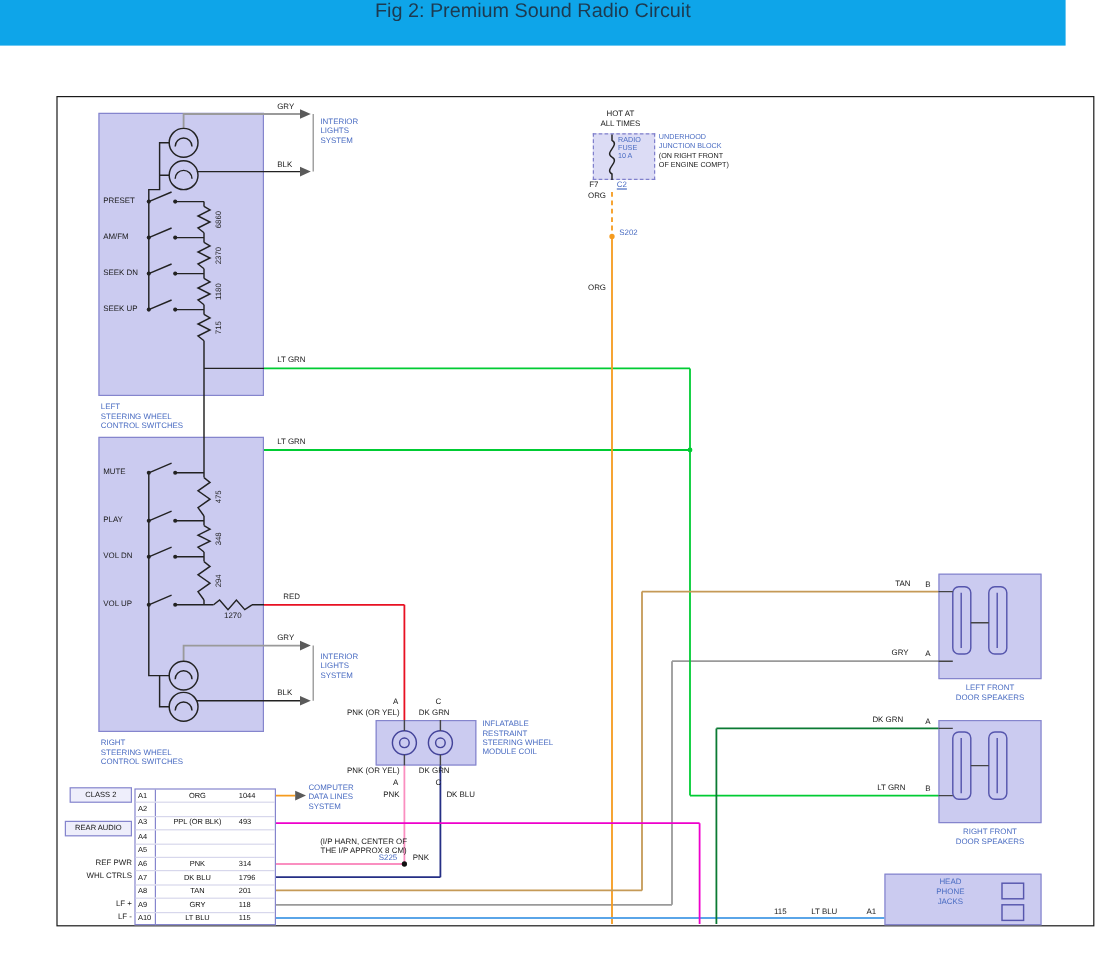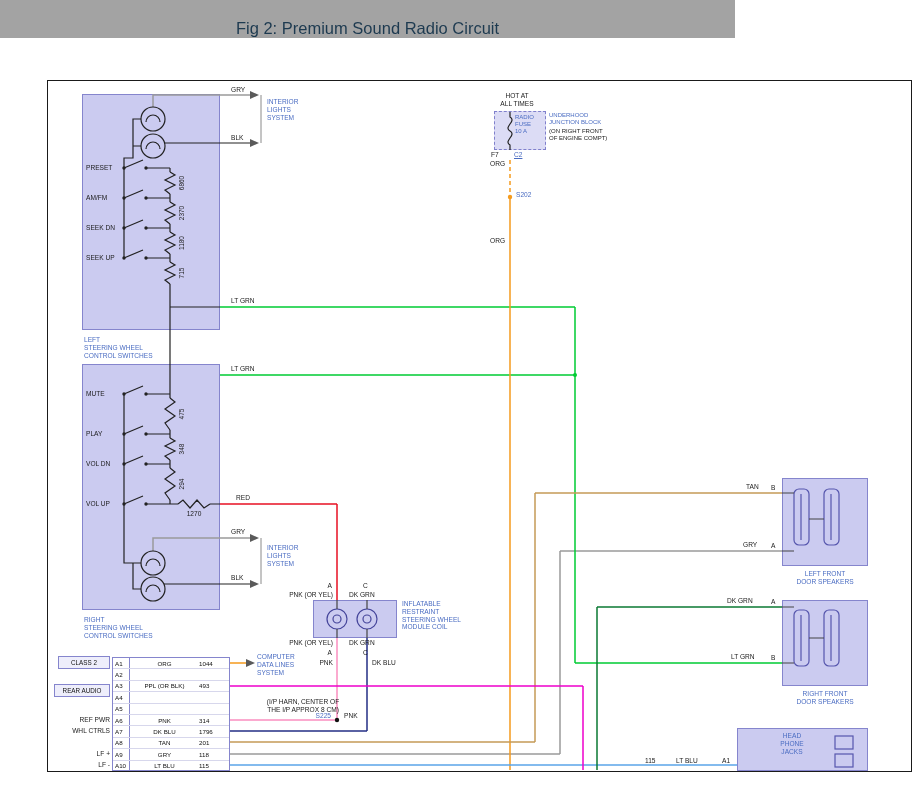--- a/index.html
+++ b/index.html
@@ -1,17 +1,17 @@
 <!DOCTYPE html>
 <html><head>
 <meta charset="utf-8">
 <style>
   html,body{margin:0;padding:0}
   body{width:914px;height:796px;position:relative;font-family:"Liberation Sans",sans-serif;background:#fff;overflow:hidden}
-  .titlebar{position:absolute;left:0;top:0;width:735px;height:38px;background:#a3a3a3;display:flex;align-items:flex-end;justify-content:center;z-index:1}
+  .titlebar{position:absolute;left:0;top:0;width:888px;height:38px;background:#0ea5e9;display:flex;align-items:flex-start;justify-content:center;z-index:1}
   .titlebar span{font-size:16.5px;color:#1d3a50}
   .frame{position:absolute;left:47px;top:80px;width:863px;height:690px;border:1.5px solid #1a1a1a;background:#fff;z-index:0}
   .box{position:absolute;background:#cbcbf0;border:1px solid #8585cd;z-index:1;box-sizing:border-box}
   .dashedbox{position:absolute;background:#dcdcf5;border:1.2px dashed #8080cc;z-index:1;box-sizing:border-box}
   svg.overlay{position:absolute;left:0;top:0;z-index:3;pointer-events:none}
   .lbl{position:absolute;font-size:6.6px;color:#1a1a1a;line-height:1.18;white-space:pre-line;z-index:4}
   .s6{font-size:6px}
   .blu{color:#4a6cc2}
   .rt{text-align:right}
   .ctr{text-align:center}

